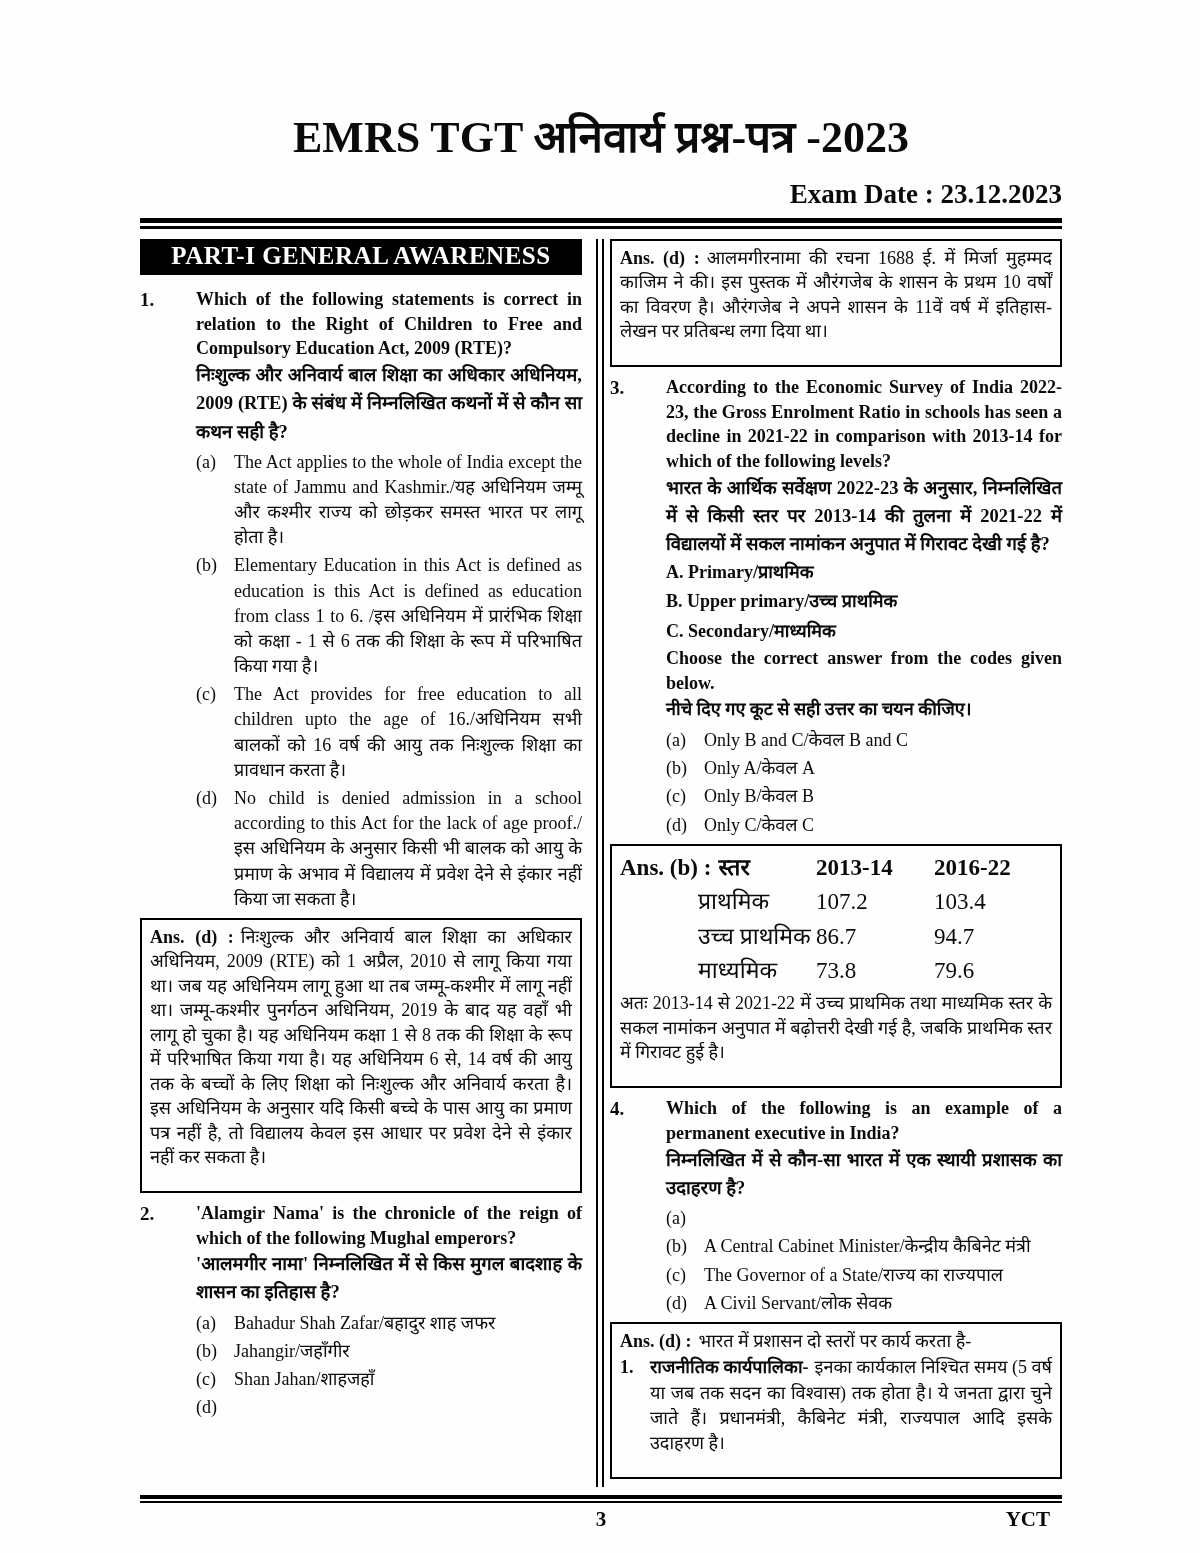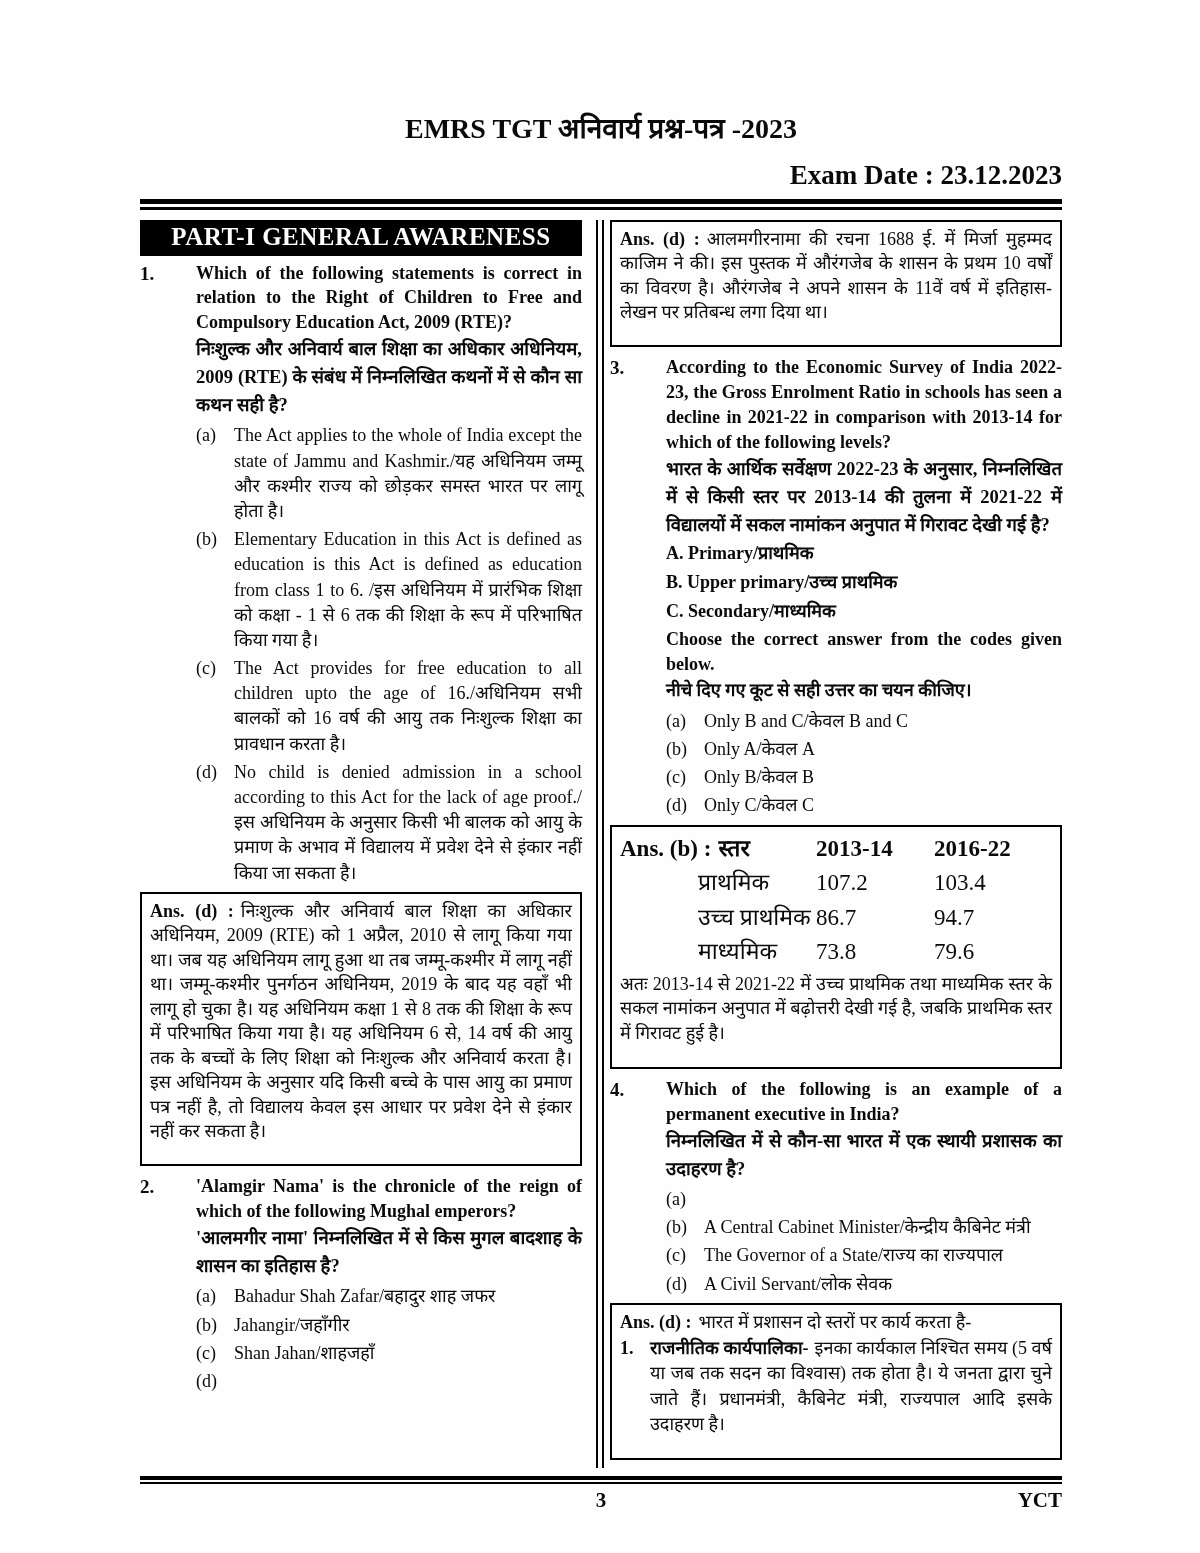--- a/index.html
+++ b/index.html
@@ -10,21 +10,21 @@
     margin:0 auto;
     background:#fefefe;
     color:#0a0a0a;
     font-family:"Liberation Serif","DejaVu Serif",serif;
     padding:112px 138px 0 140px;
     overflow:hidden;
   }
   
   .title {
     text-align:center;
-    font-size:28px; font-weight:bold;
+    font-size:44px; font-weight:bold;
     line-height:1.2;
     margin-bottom:14px;
   }
   .exam-date {
     text-align:right;
     font-size:27px; font-weight:bold;
     margin-bottom:8px;
   }
   .rule-thick { height:5px; background:#000; }
   .rule-gap   { height:3px; }
@@ -38,21 +38,21 @@
     border-left:2px solid #000; border-right:2px solid #000;
     margin:0 6px 0 14px;
   }
   .col-right { flex:1; min-width:0; }
   
   .section-band {
     background:#000; color:#fff;
     font-size:25px; font-weight:bold;
     text-align:center; letter-spacing:.5px;
     padding:3px 0 5px 0;
-    margin-bottom:5px;
+    margin-bottom:12px;
   }
   
   .question { margin-bottom:6px; }
   .q-row { display:flex; }
   .q-num {
     flex:none; width:56px;
     font-size:19px; font-weight:bold;
     line-height:1.35;
   }
   .q-body { flex:1; min-width:0; }
@@ -100,21 +100,21 @@
   .footer-rules { margin-top:8px; }
   .footer-row {
     position:relative;
     height:34px;
     font-size:21px; font-weight:bold;
     margin-top:4px;
   }
   .page-num {
     position:absolute; left:50%; transform:translateX(-50%);
   }
-  .brand { position:absolute; right:0; }
+  .brand { position:absolute; right:12px; }
 </style>
 </head>
 <body>
 
 <div class="page">
 
   <div class="title">EMRS TGT अनिवार्य प्रश्न-पत्र -2023</div>
   <div class="exam-date">Exam Date : 23.12.2023</div>
   <div>
     <div class="rule-thick"></div>

